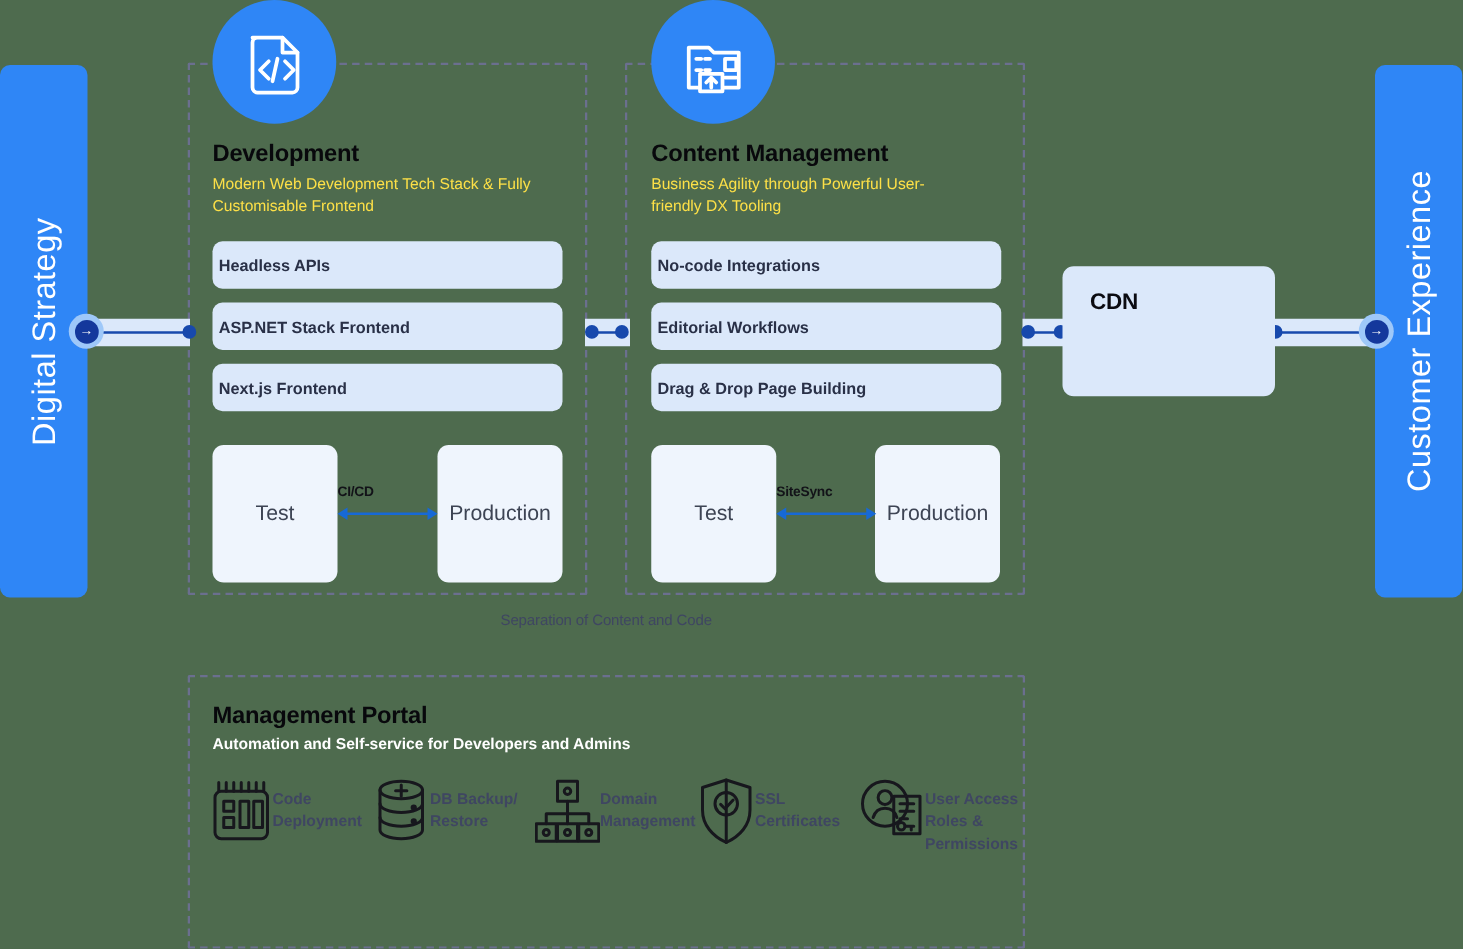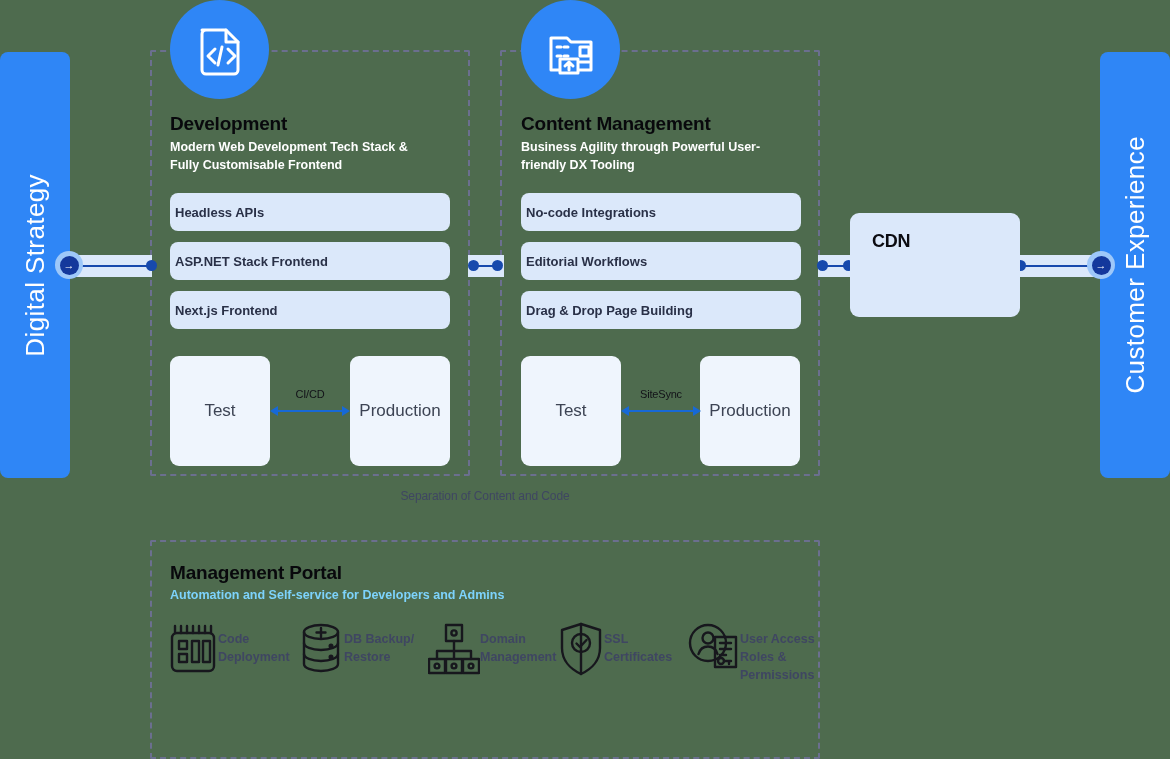--- a/index.html
+++ b/index.html
@@ -54,21 +54,21 @@
   #icon-cms { left: 521px; top: 0px; }
 
   
   .col-title {
     position: absolute;
     font-size: 19px; font-weight: bold; color: #08080c;
     letter-spacing: -.2px;
   }
   .col-sub {
     position: absolute;
-    font-size: 12.5px; font-weight: bold; color: #ffffff;
+    font-size: 12.5px; font-weight: normal; color: #fde047;
     line-height: 1.42;
     width: 258px;
   }
   #dev-title { left: 170px; top: 113px; }
   #dev-sub   { left: 170px; top: 139px; }
   #cms-title { left: 521px; top: 113px; }
   #cms-sub   { left: 521px; top: 139px; }
 
   
   .pill {
@@ -110,22 +110,22 @@
   }
   .dbl-arrow .head {
     position: absolute; top: 1px; width: 0; height: 0;
     border-top: 5px solid transparent;
     border-bottom: 5px solid transparent;
   }
   .dbl-arrow .head.l { left: 0; border-right: 8px solid #1769d6; }
   .dbl-arrow .head.r { right: 0; border-left: 8px solid #1769d6; }
   .arrow-label {
     position: absolute; top: 388px;
-    width: 80px; text-align: center;
-    font-size: 11px; font-weight: normal; color: #121218;
+    width: 80px; 
+    font-size: 11px; font-weight: bold; color: #121218;
     letter-spacing: -.2px;
   }
   #label-dev { left: 270px; }
   #label-cms { left: 621px; }
 
   
   #separation-note {
     position: absolute;
     left: 150px; top: 489px; width: 670px;
     text-align: center;
@@ -166,21 +166,21 @@
     color: #ffffff; font-size: 11px; line-height: 1;
   }
 
   
   #portal-title {
     position: absolute; left: 170px; top: 562px;
     font-size: 19px; font-weight: bold; color: #08080c; letter-spacing: -.2px;
   }
   #portal-sub {
     position: absolute; left: 170px; top: 588px;
-    font-size: 12.5px; font-weight: bold; color: #7dd3fc;
+    font-size: 12.5px; font-weight: bold; color: #ffffff;
   }
   #portal-items {
     position: absolute; left: 168px; top: 620px;
     width: 620px; display: flex; gap: 0;
   }
   .portal-item { width: 130px; display: flex; flex-direction: row; align-items: flex-start; }
   .portal-item .pi-icon { height: 58px; display: flex; align-items: center; }
   .portal-item .pi-label {
     margin-top: 10px;
     font-size: 12.5px; font-weight: bold; color: #3f4662;

